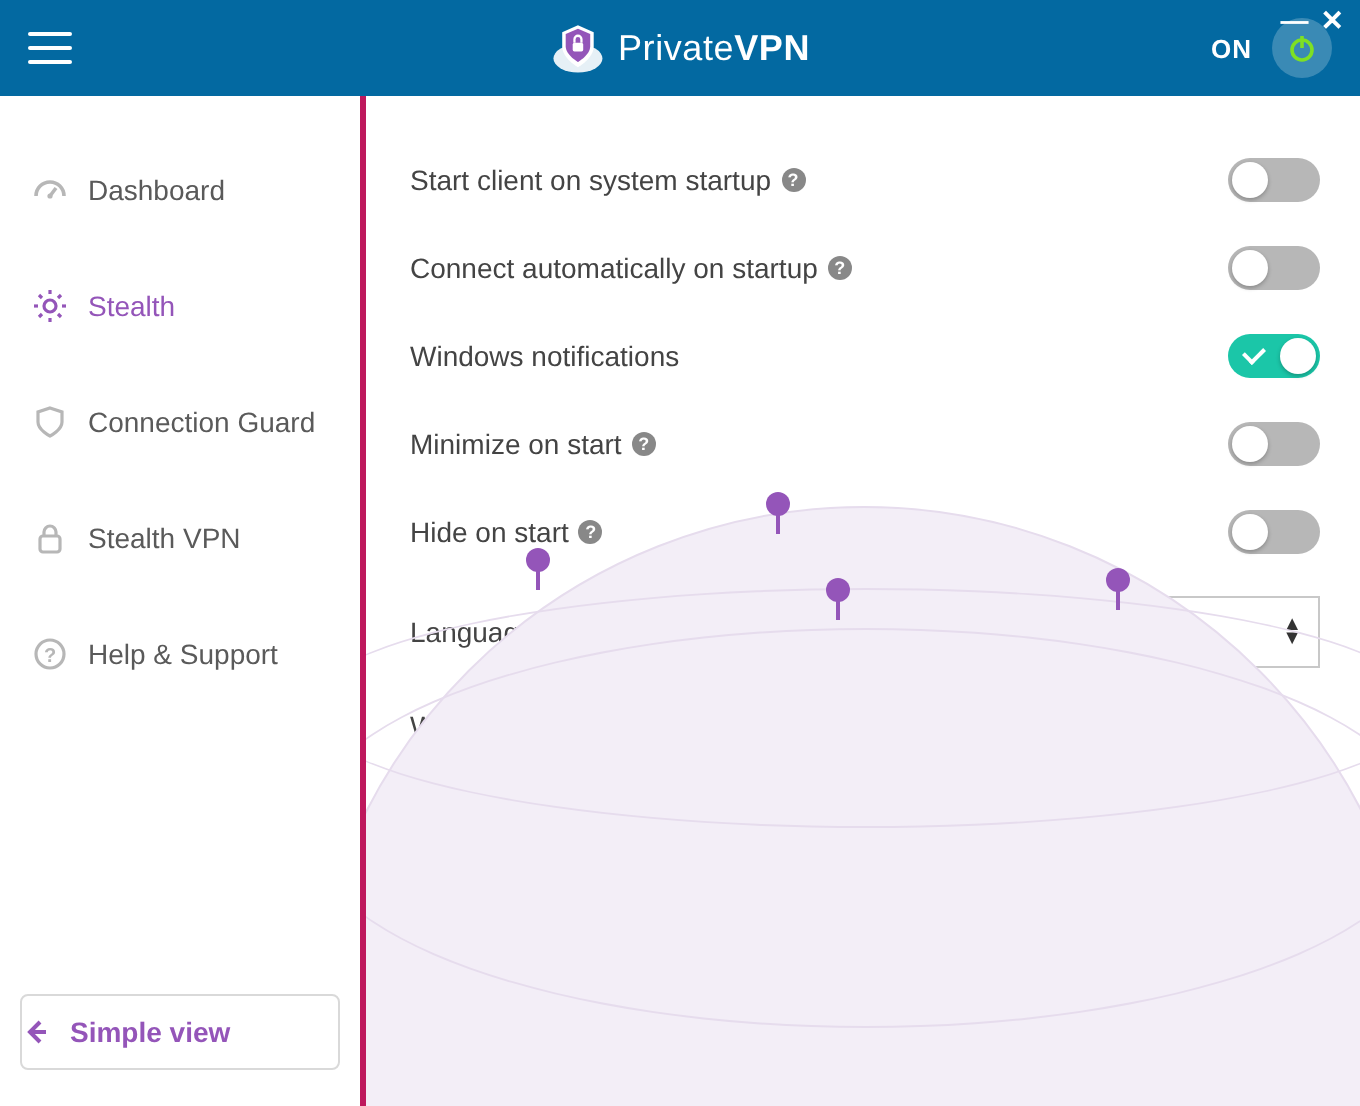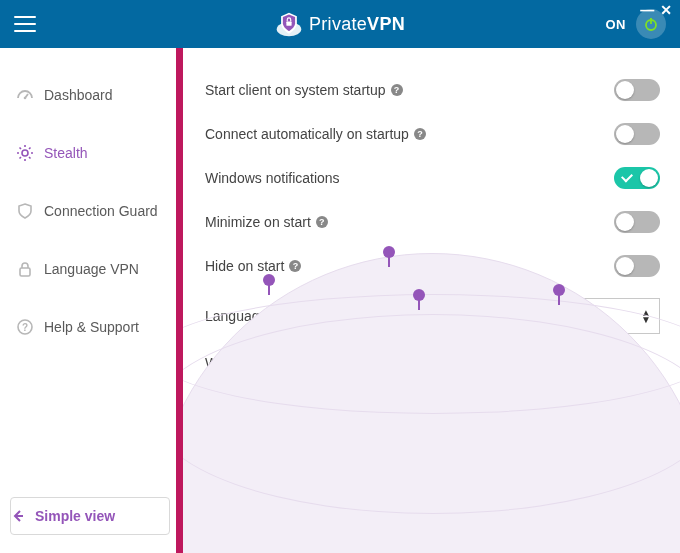--- a/index.html
+++ b/index.html
@@ -10,21 +10,21 @@
   .logo-wrap { position: absolute; left: 50%; transform: translateX(-50%); display: flex; align-items: center; gap: 6px; }
   .logo-shield { width: 28px; height: 28px; }
   .logo-text { color: #fff; font-size: 18px; font-weight: 400; letter-spacing: .3px; }
   .logo-text b { font-weight: 700; }
   .header-right { margin-left: auto; display: flex; align-items: center; gap: 10px; }
   .on-label { color: #fff; font-size: 13px; font-weight: 600; letter-spacing: .5px; }
   .power-btn { width: 30px; height: 30px; border-radius: 50%; background: rgba(255,255,255,.22); display: flex; align-items: center; justify-content: center; }
   .winctl { display: flex; gap: 6px; margin-left: 8px; color: #fff; font-size: 14px; position: absolute; top: 2px; right: 8px; }
   .winctl span { cursor: pointer; font-weight: 700; }
   .main { display: flex; height: calc(553px - 48px); position: relative; }
-  .sidebar { width: 183px; border-right: 7px solid #be185d; padding-top: 28px; position: relative; }
+  .sidebar { width: 183px; border-right: 3px solid #be185d; padding-top: 28px; position: relative; }
   .side-item { display: flex; align-items: center; gap: 10px; padding: 10px 14px 10px 16px; color: #5a5a5a; font-size: 14px; cursor: pointer; }
   .side-item.active { color: #9455b9; }
   .side-item .ico { width: 18px; height: 18px; flex: none; display:flex; align-items:center; justify-content:center; }
   .side-sep { height: 20px; }
   .simple-view { position: absolute; bottom: 18px; left: 10px; width: 160px; height: 38px; border: 1px solid #d9d9d9; border-radius: 4px; background: #fff; display: flex; align-items: center; justify-content: flex-start; gap: 10px; color: #9455b9; font-size: 14px; font-weight: 600; cursor: pointer; }
   .content { flex: 1; padding: 30px 20px 0 22px; position: relative; overflow: hidden; }
   .row { display: flex; align-items: center; margin-bottom: 20px; min-height: 24px; }
   .row-label { color: #444; font-size: 14px; display: flex; align-items: center; gap: 5px; flex: 1; }
   .help { width: 12px; height: 12px; border-radius: 50%; background: #888; color: #fff; font-size: 9px; display: inline-flex; align-items: center; justify-content: center; font-weight: 700; }
   .toggle { width: 46px; height: 22px; border-radius: 11px; background: #b7b7b7; position: relative; flex: none; cursor: pointer; }
@@ -125,21 +125,21 @@
       <span>Connection Guard</span>
     </div>
     <div class="side-sep"></div>
     <div class="side-item">
       <span class="ico">
         <svg width="18" height="18" viewBox="0 0 18 18">
             <rect x="4" y="8" width="10" height="8" rx="1.5" stroke="#b7b7b7" stroke-width="1.6" fill="none"></rect>
             <path d="M6 8 V6 a3 3 0 0 1 6 0 V8" stroke="#b7b7b7" stroke-width="1.6" fill="none"></path>
           </svg>
       </span>
-      <span>Language VPN</span>
+      <span>Stealth VPN</span>
     </div>
     <div class="side-sep"></div>
     <div class="side-item">
       <span class="ico">
         <svg width="18" height="18" viewBox="0 0 18 18">
             <circle cx="9" cy="9" r="7" stroke="#b7b7b7" stroke-width="1.6" fill="none"></circle>
             <text x="9" y="13" text-anchor="middle" font-size="10" fill="#b7b7b7" font-weight="700">?</text>
           </svg>
       </span>
       <span>Help &amp; Support</span>

